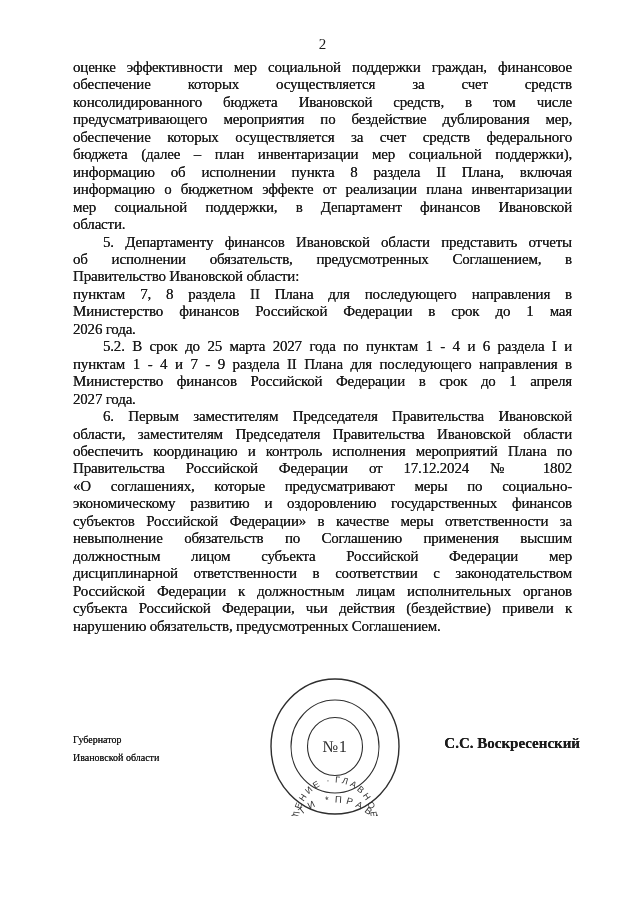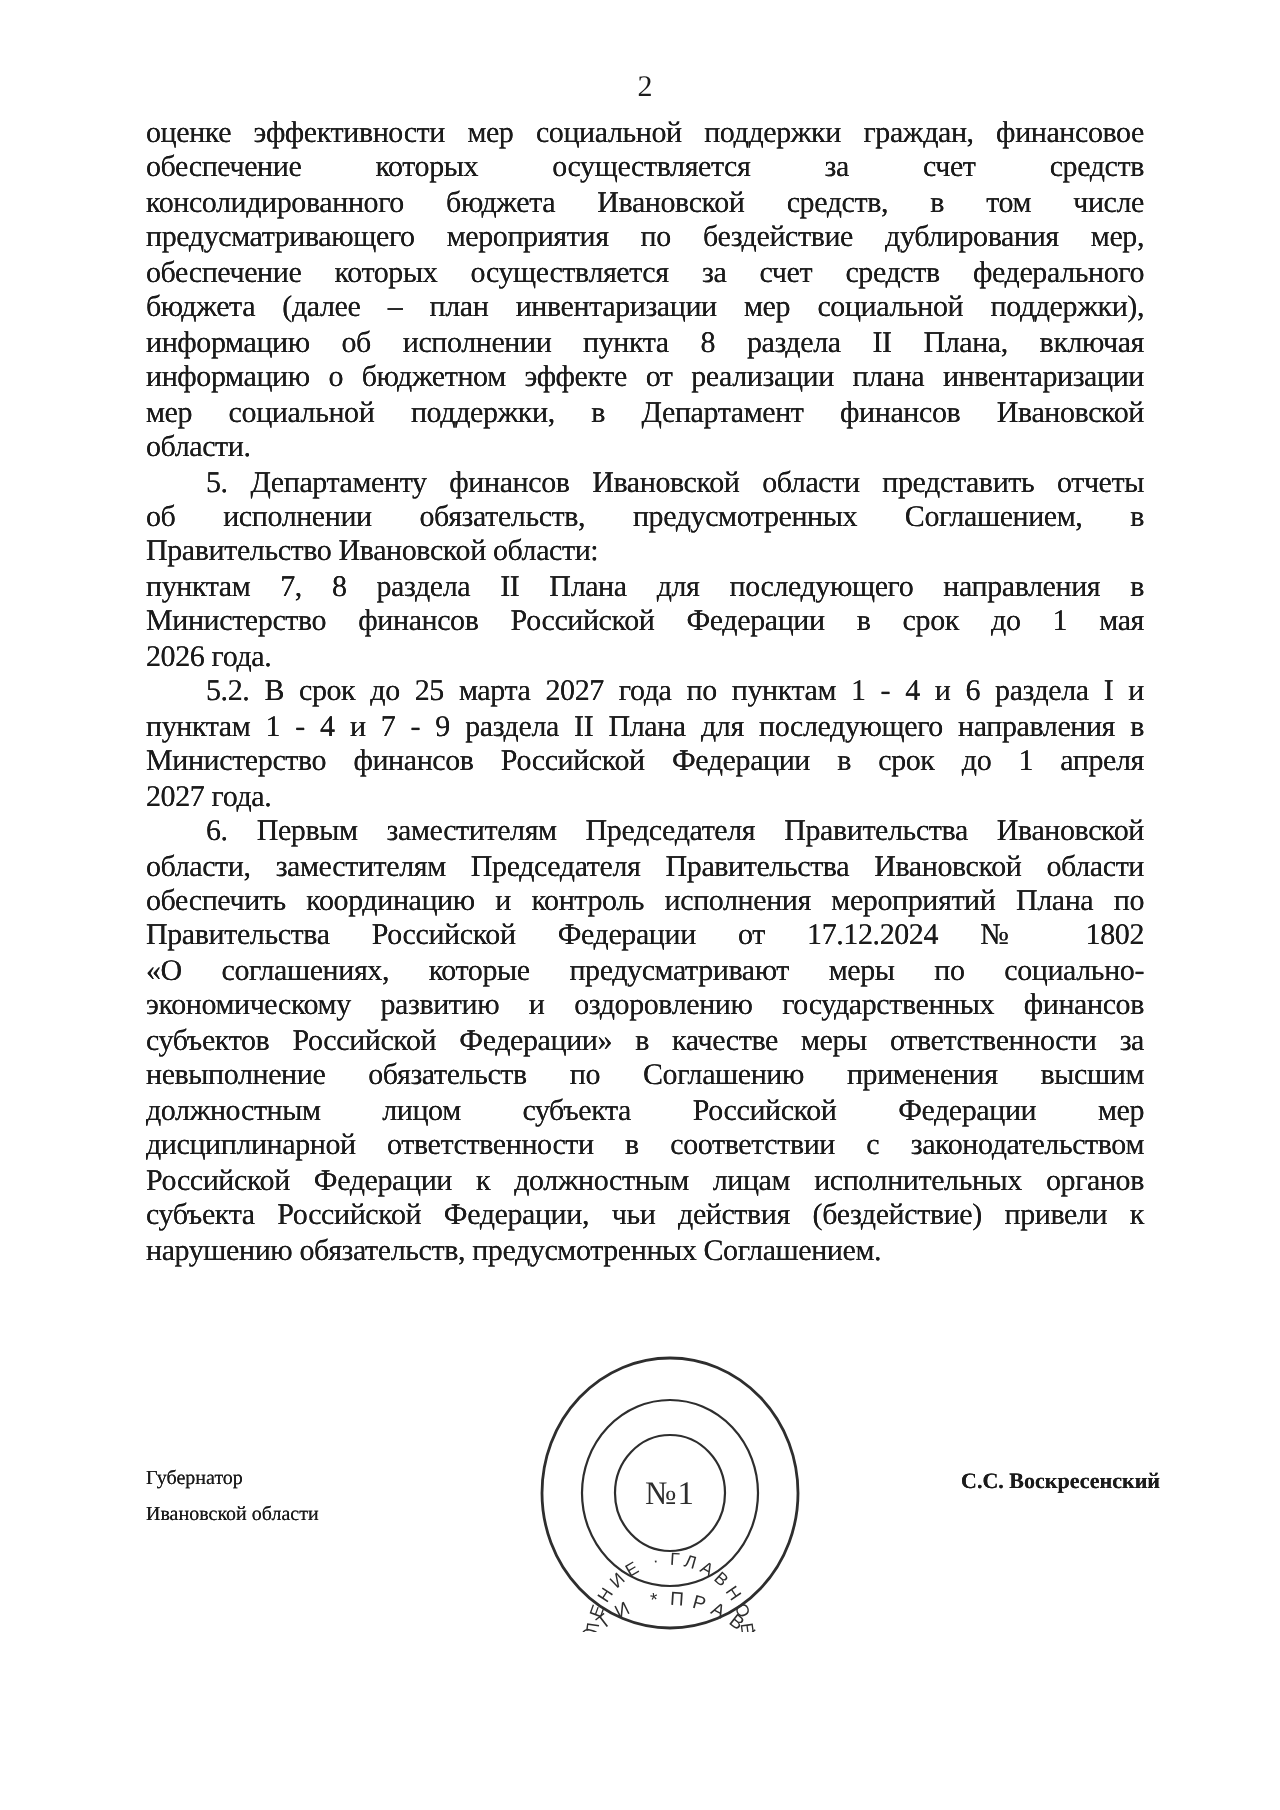--- a/index.html
+++ b/index.html
@@ -30,21 +30,21 @@
   }
   .para.indent .line.first{text-indent:30px;}
   .sig-post{
     position:absolute;top:719px;left:73px;
     font-weight:normal;font-size:10px;line-height:17.5px;
     text-shadow:0 0 0.3px currentColor;
     margin-top:12px;
   }
   .sig-name{
     position:absolute;top:735px;left:420px;width:160px;
-    text-align:right;font-weight:bold;font-size:11px;
+    text-align:right;font-weight:bold;font-size:15px;
     text-shadow:0 0 0.3px currentColor;
   }
   .stamp{position:absolute;left:269px;top:677px;width:132px;height:139px;}
   .stamp text{
     font-family:"Liberation Sans","DejaVu Sans",sans-serif;
     fill:#2e2e2e;
   }
   .stamp .ring-outer-text{font-size:9.5px;}
   .stamp .ring-inner-text{font-size:8.8px;}
   .stamp .stamp-number{

